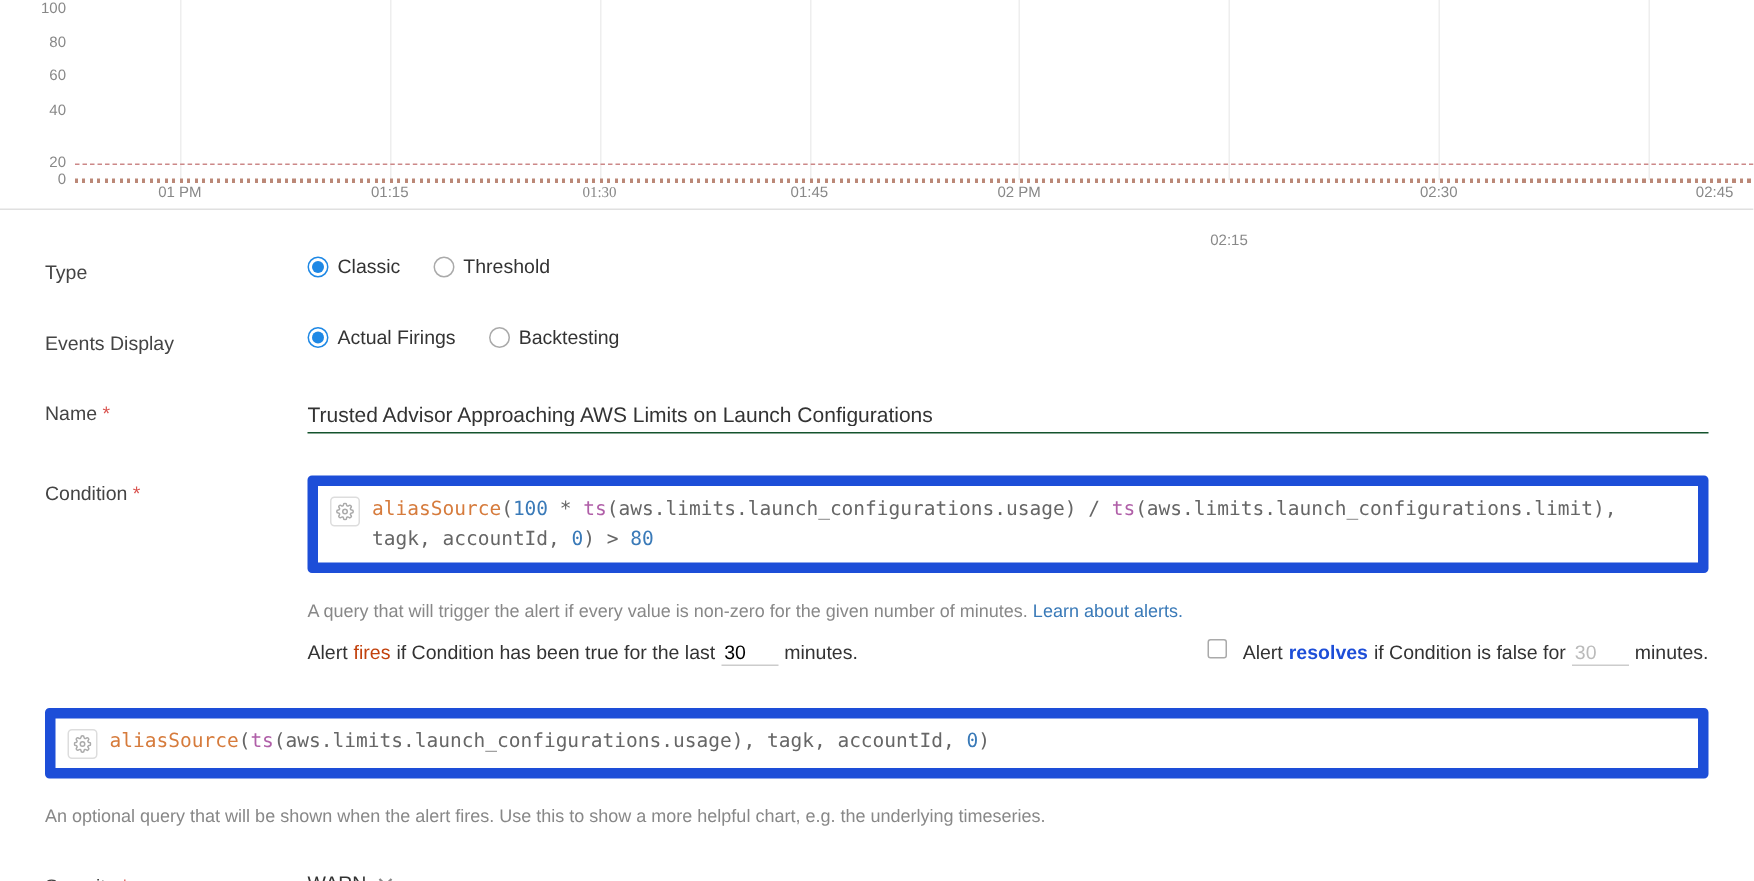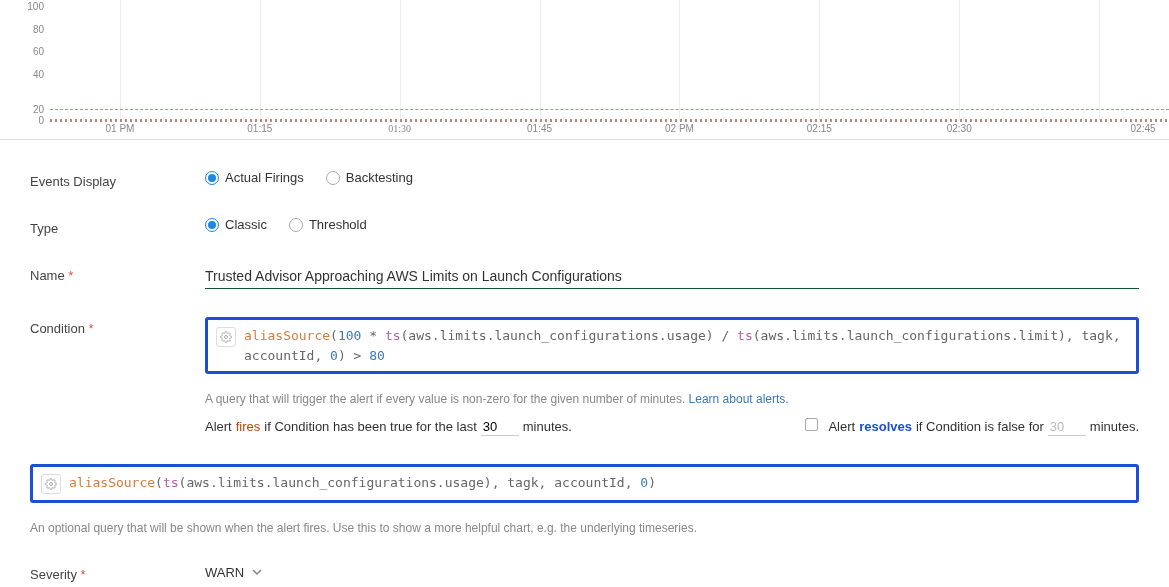--- a/index.html
+++ b/index.html
@@ -22,21 +22,21 @@
 .form-field { flex: 1; }
 
 .radio-group { display: flex; gap: 22px; align-items: center; }
 .radio-item { display: flex; align-items: center; gap: 6px; cursor: pointer; }
 .radio-circle { width: 14px; height: 14px; border-radius: 50%; border: 1px solid #aaa; display: inline-flex; align-items: center; justify-content: center; background: #fff; }
 .radio-circle.checked { border-color: #1e88e5; }
 .radio-dot { width: 8px; height: 8px; border-radius: 50%; background: #1e88e5; }
 
 .text-input { width: 100%; border: none; border-bottom: 1px solid #14532d; padding: 4px 0; font-size: 14px; color: #333; outline: none; background: transparent; }
 
-.code-box { display: flex; align-items: flex-start; gap: 8px; border: 3px solid #1d4ed8; border-radius: 3px; padding: 6px 8px; background: #fff; font-family: Menlo, Consolas, monospace; font-size: 13px; line-height: 1.5; }
+.code-box { display: flex; align-items: flex-start; gap: 8px; border: 7px solid #1d4ed8; border-radius: 3px; padding: 6px 8px; background: #fff; font-family: Menlo, Consolas, monospace; font-size: 13px; line-height: 1.5; }
 .code-gear { width: 20px; height: 20px; border: 1px solid #ddd; border-radius: 3px; display: flex; align-items: center; justify-content: center; color: #aaa; flex-shrink: 0; margin-top: 1px; }
 .code-gear svg { width: 12px; height: 12px; }
 .code-content { flex: 1; white-space: pre-wrap; word-break: break-word; color: #666; }
 .tok-fn { color: #d67b3c; }
 .tok-num { color: #3a7ab8; }
 .tok-kw { color: #b05fa8; }
 
 .help-text { font-size: 12px; color: #888; margin-top: 18px; }
 .help-text a { color: #3a7ab8; text-decoration: none; }
 
@@ -73,58 +73,58 @@
       <div class="grid-v" style="left: calc(68.75%);"></div>
       <div class="grid-v" style="left: calc(81.25%);"></div>
       <div class="grid-v" style="left: calc(93.75%);"></div>
     </div>
   <div class="x-axis">
       <div class="x-tick" style="left: 6.25%;">01 PM</div>
       <div class="x-tick" style="left: 18.75%;">01:15</div>
       <div class="x-tick" style="left: 31.25%; font-family: Liberation Serif, serif;">01:30</div>
       <div class="x-tick" style="left: 43.75%;">01:45</div>
       <div class="x-tick" style="left: 56.25%;">02 PM</div>
-      <div class="x-tick" style="left: 68.75%;">02:15</div>
+      <div class="x-tick" style="left: 68.75%; margin-top: 32px;">02:15</div>
       <div class="x-tick" style="left: 81.25%;">02:30</div>
       <div class="x-tick" style="left: 93.75%; margin-left: 44px;">02:45</div>
     </div>
 <div class="dashed-line" style="top: 108.571px;"></div>
     <div class="baseline-dots" style="top: 119px;"></div>
   </div>
 
 <div class="form-area">
+
+  <div class="form-row">
+    <div class="form-label">Type</div>
+    <div class="form-field radio-group">
+      <label class="radio-item">
+        <span class="radio-circle checked">
+            <span class="radio-dot"></span>
+          </span>
+        <span>Classic</span>
+      </label>
+      <label class="radio-item">
+        <span class="radio-circle"></span>
+        <span>Threshold</span>
+      </label>
+    </div>
+  </div>
 
   <div class="form-row">
     <div class="form-label">Events Display</div>
     <div class="form-field radio-group">
       <label class="radio-item">
         <span class="radio-circle checked">
             <span class="radio-dot"></span>
           </span>
         <span>Actual Firings</span>
       </label>
       <label class="radio-item">
         <span class="radio-circle"></span>
         <span>Backtesting</span>
-      </label>
-    </div>
-  </div>
-
-  <div class="form-row">
-    <div class="form-label">Type</div>
-    <div class="form-field radio-group">
-      <label class="radio-item">
-        <span class="radio-circle checked">
-            <span class="radio-dot"></span>
-          </span>
-        <span>Classic</span>
-      </label>
-      <label class="radio-item">
-        <span class="radio-circle"></span>
-        <span>Threshold</span>
       </label>
     </div>
   </div>
 
   <div class="form-row">
     <div class="form-label">
       <span>Name</span>
       <span class="required">*</span>
     </div>
     <div class="form-field">

